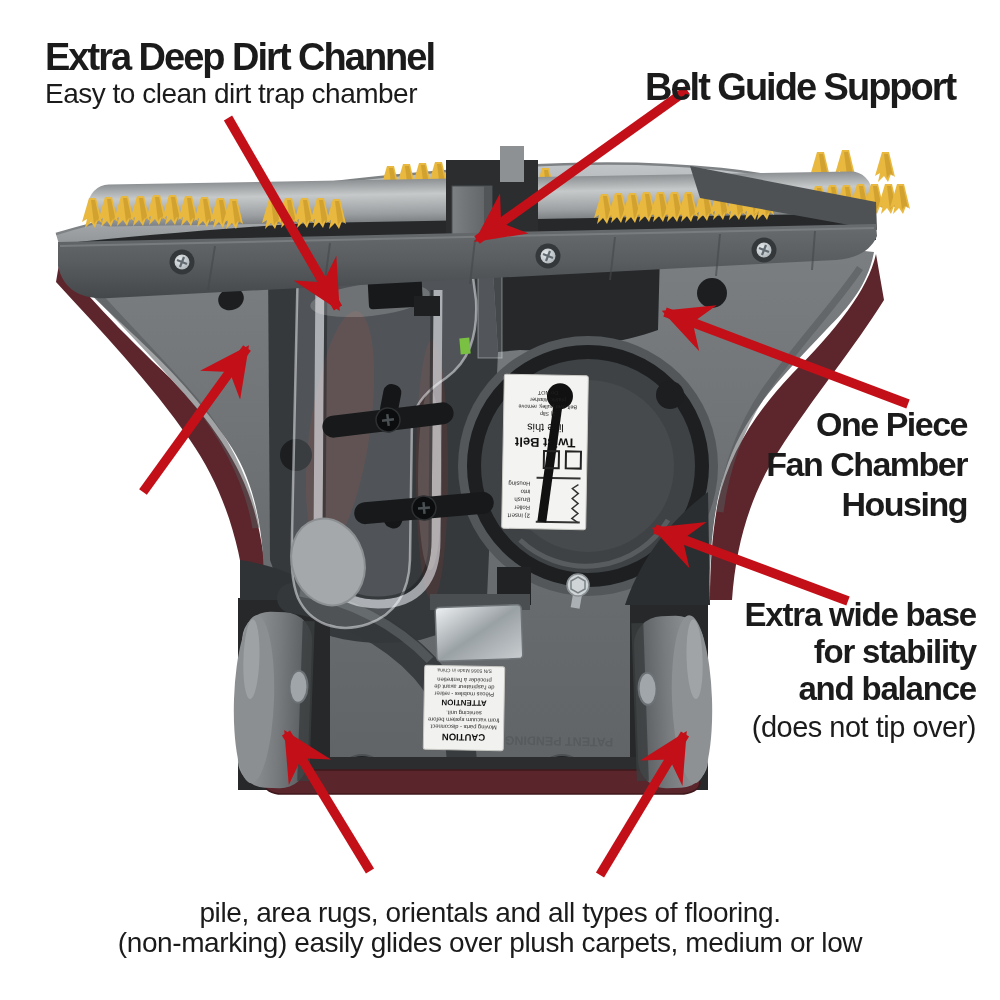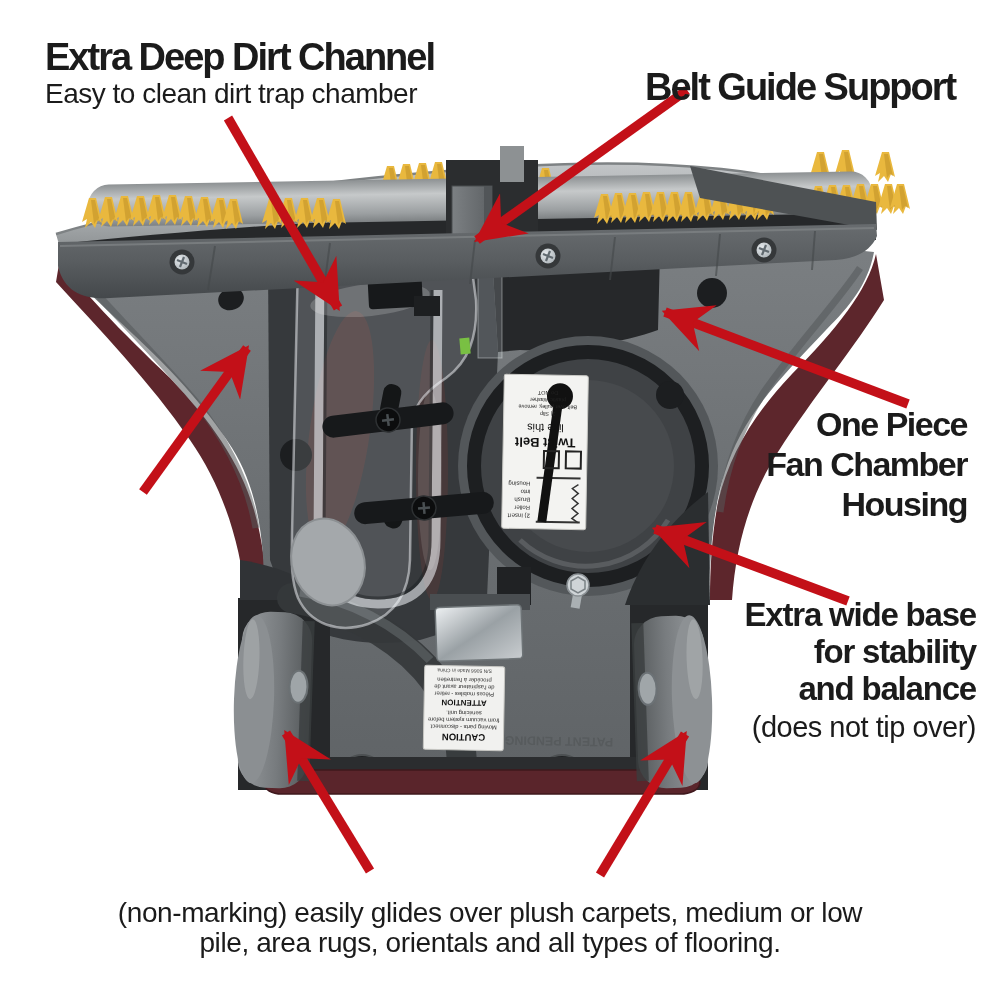--- a/index.html
+++ b/index.html
@@ -334,17 +334,17 @@
     <div class="blockwb">
       <div>Extra wide base</div>
       <div>for stability</div>
       <div>and balance</div>
     </div>
     <div class="note">(does not tip over)</div>
   </div>
 
 
   <div class="callout para" style="left:50px;top:898px;width:880px;">
+    <div>pile, area rugs, orientals and all types of flooring.</div>
     <div>(non-marking) easily glides over plush carpets, medium or low</div>
-    <div>pile, area rugs, orientals and all types of flooring.</div>
   </div>
 
 </div>
 
 </body></html>

